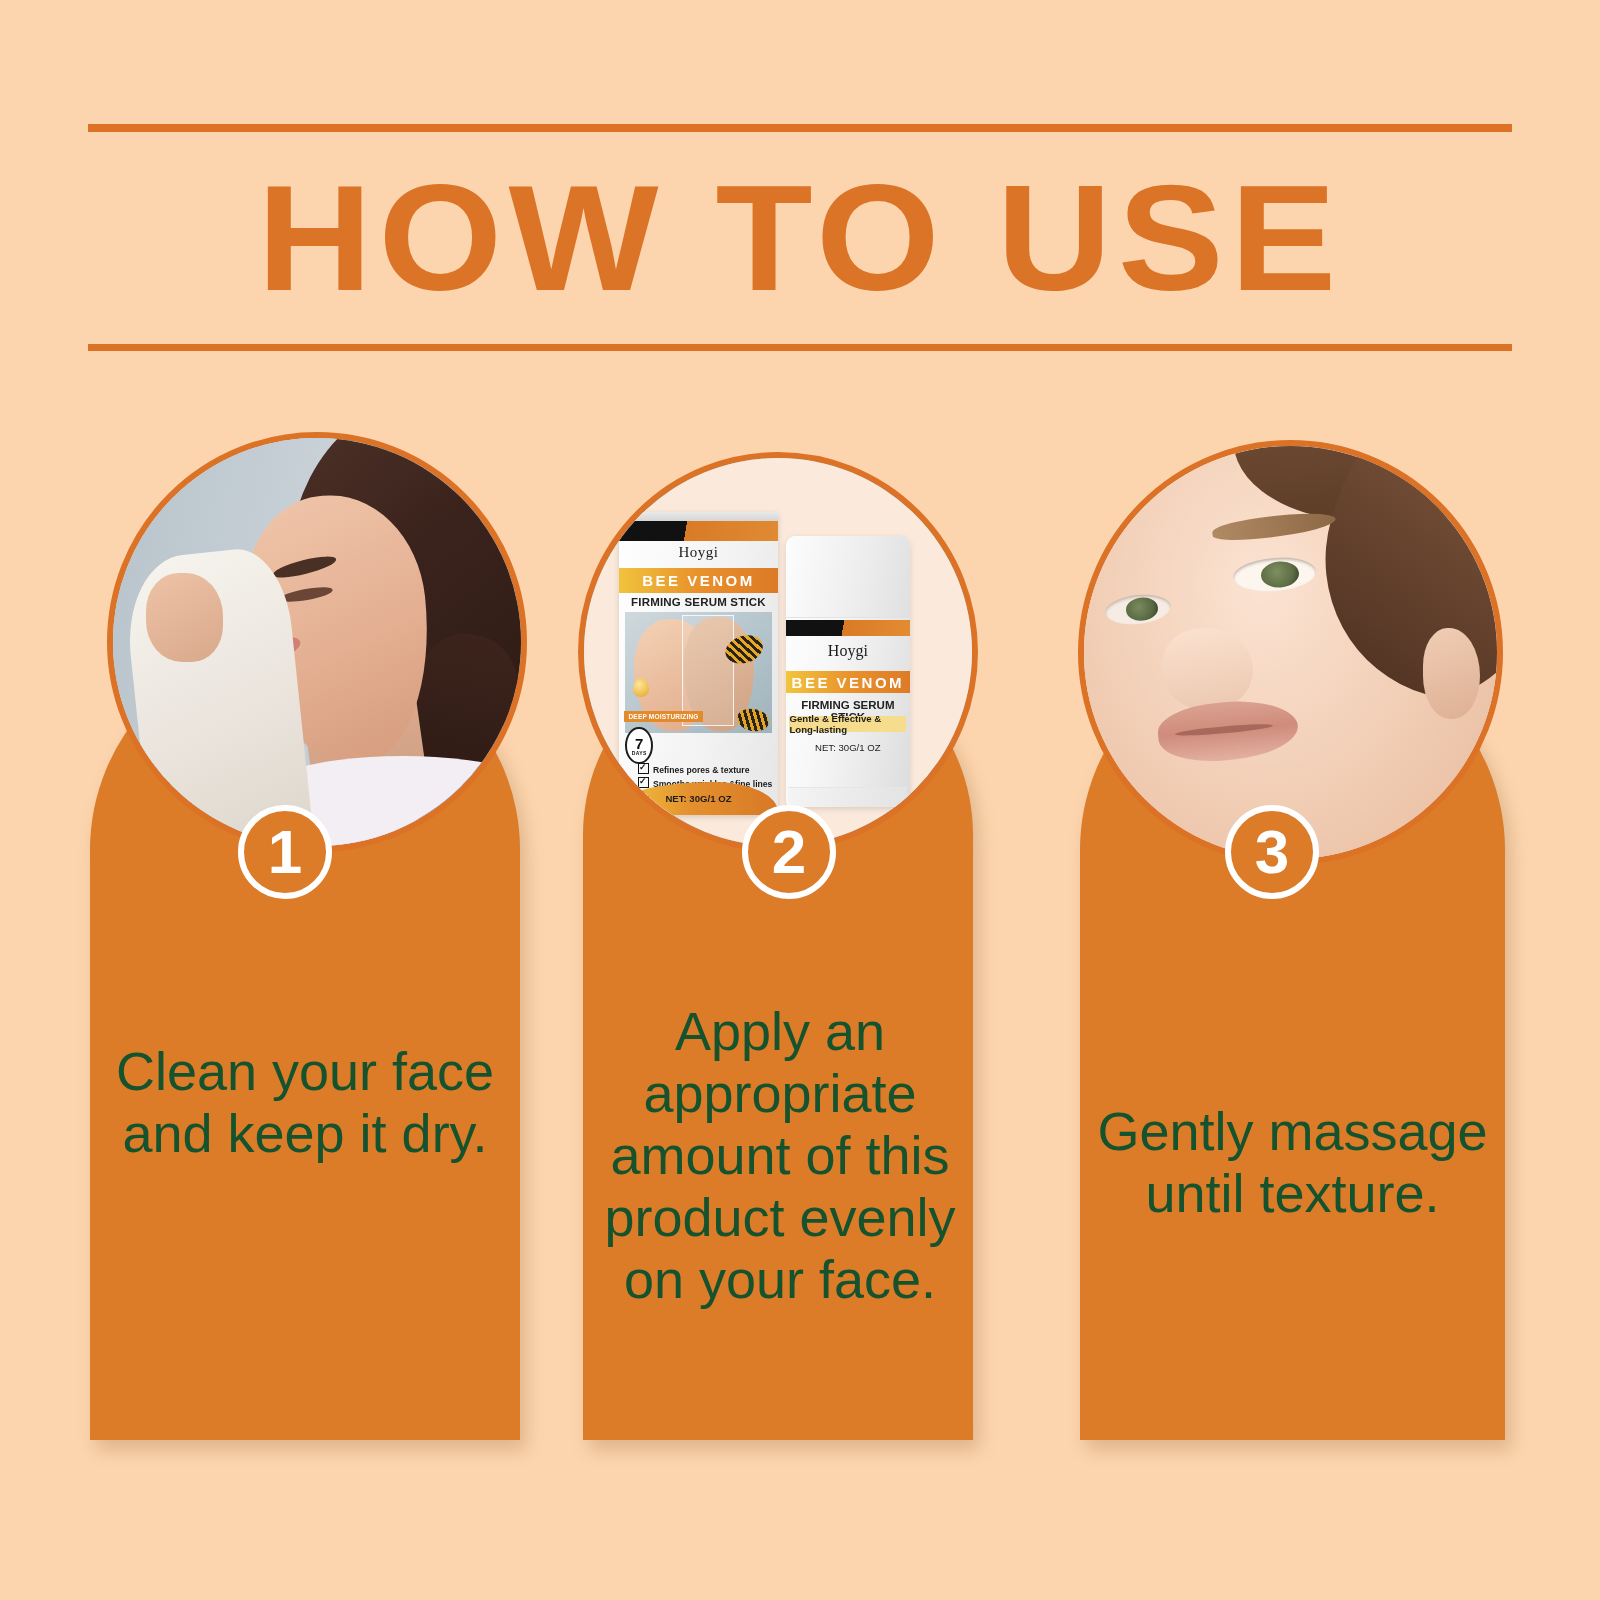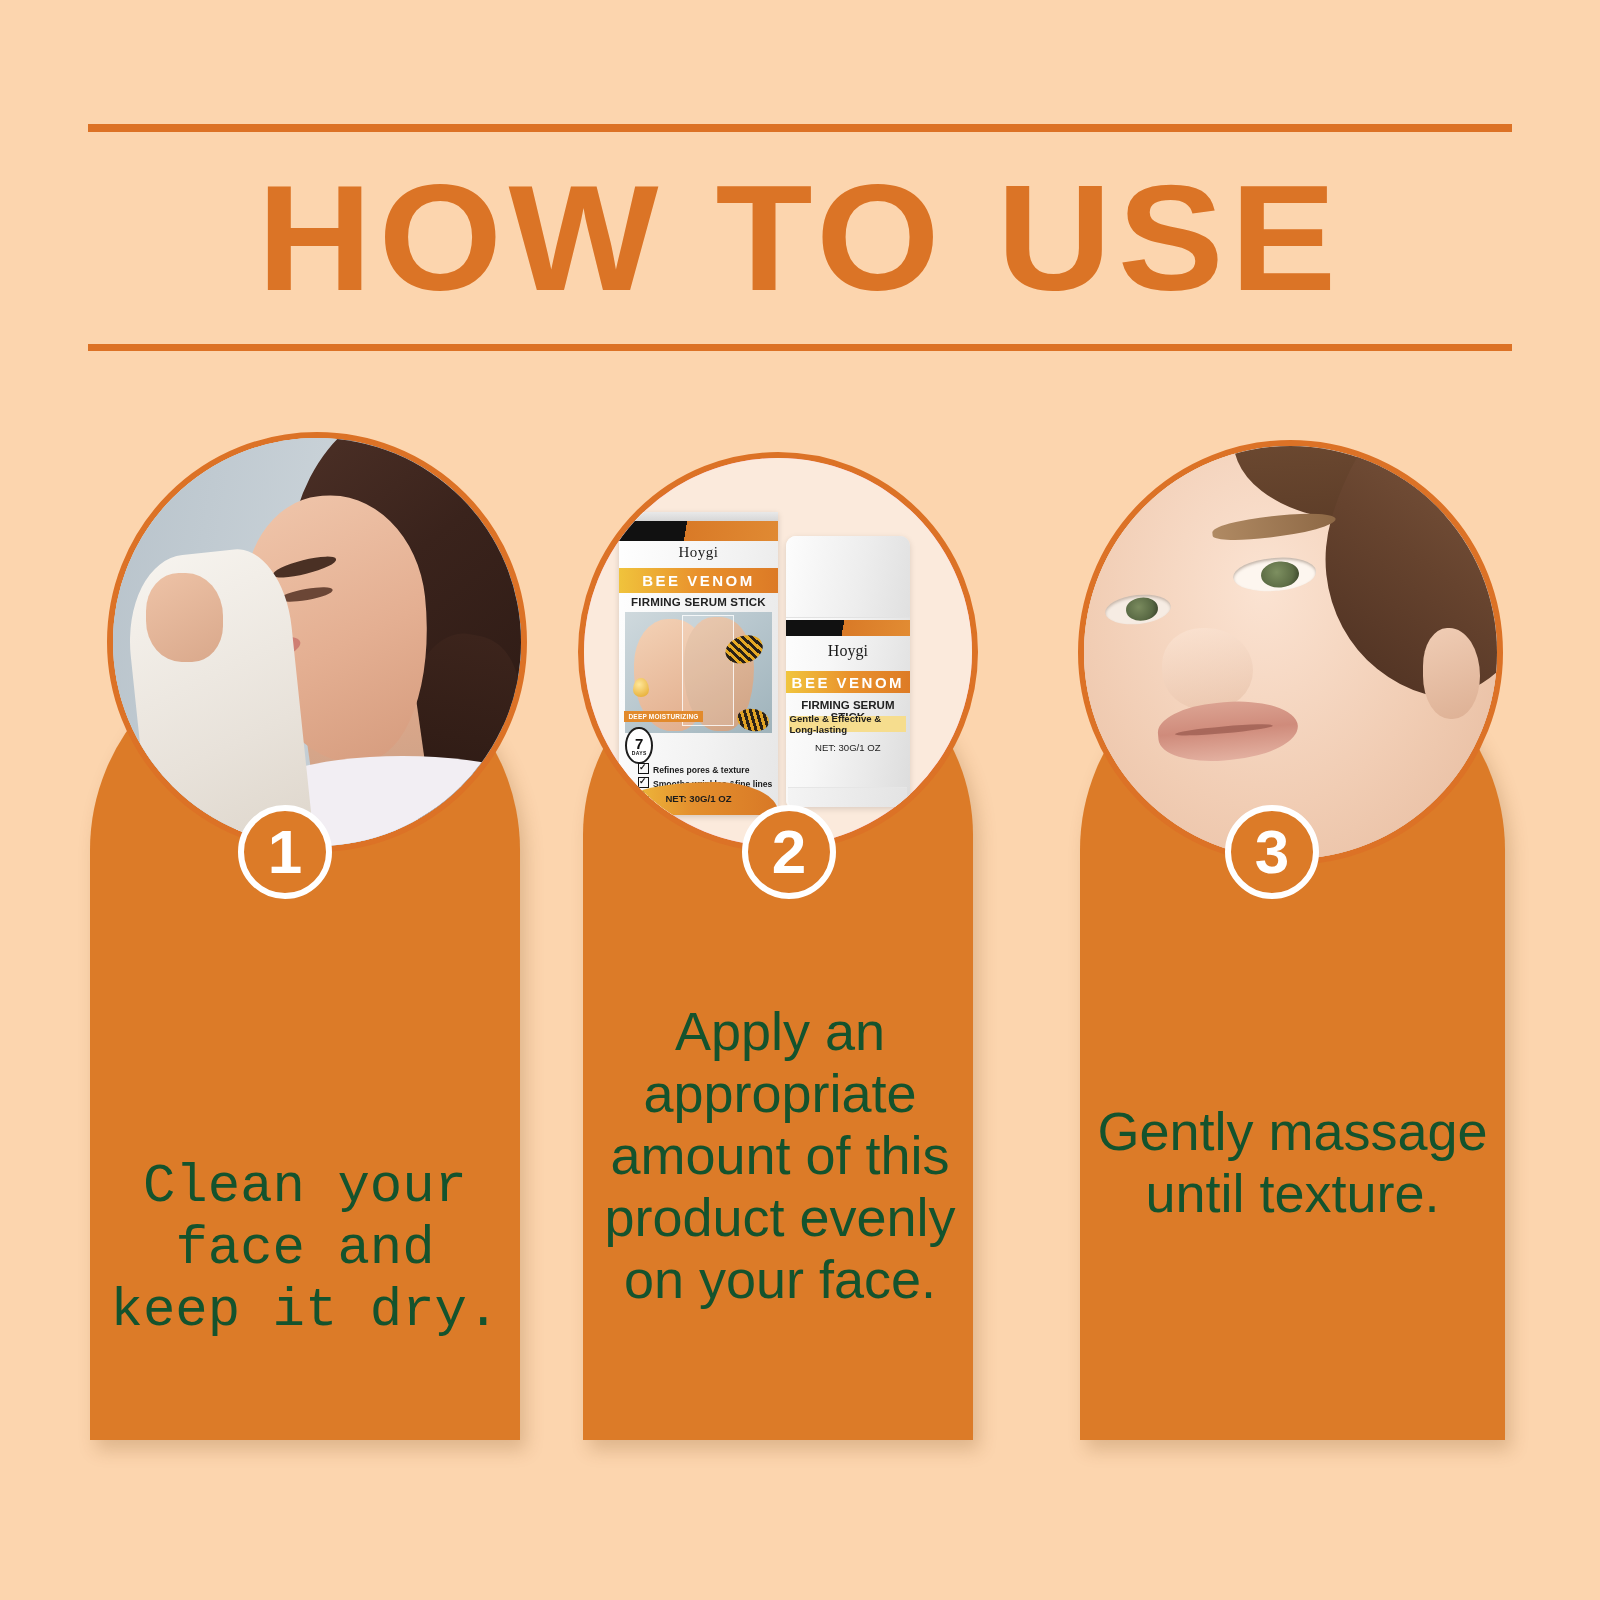--- a/index.html
+++ b/index.html
@@ -348,27 +348,27 @@
         <div class="shirt"></div>
         <div class="towel"></div>
         <div class="hand"></div>
       </div>
     </div>
 
     <div class="badge" style="left:238px; top:805px;">
       <span>1</span>
     </div>
 
-    <div class="caption" style="left:105px; top:1156px; width:400px;font-family:Liberation Mono, monospace;">Clean your face and keep it dry.</div>
+    <div class="caption" style="left:105px; top:1040px; width:400px;">Clean your face and keep it dry.</div>
   </div>
 
   <div class="step">
     <div class="card" style="left:583px; top:640px; width:390px; height:800px;"></div>
 
-    <div class="circle ring" style="left:578px; top:452px; width:400px; height:400px; background:#f9a8d4;">
+    <div class="circle ring" style="left:578px; top:452px; width:400px; height:400px; background:#7dd3fc;">
       <div class="ph2">
 
         <div class="box">
           <div class="lip"></div>
           <div class="topband"></div>
           <div class="brand">Hoygi</div>
           <div class="bvband">
             <span>BEE  VENOM</span>
           </div>
           <div class="fss">FIRMING SERUM STICK</div>

